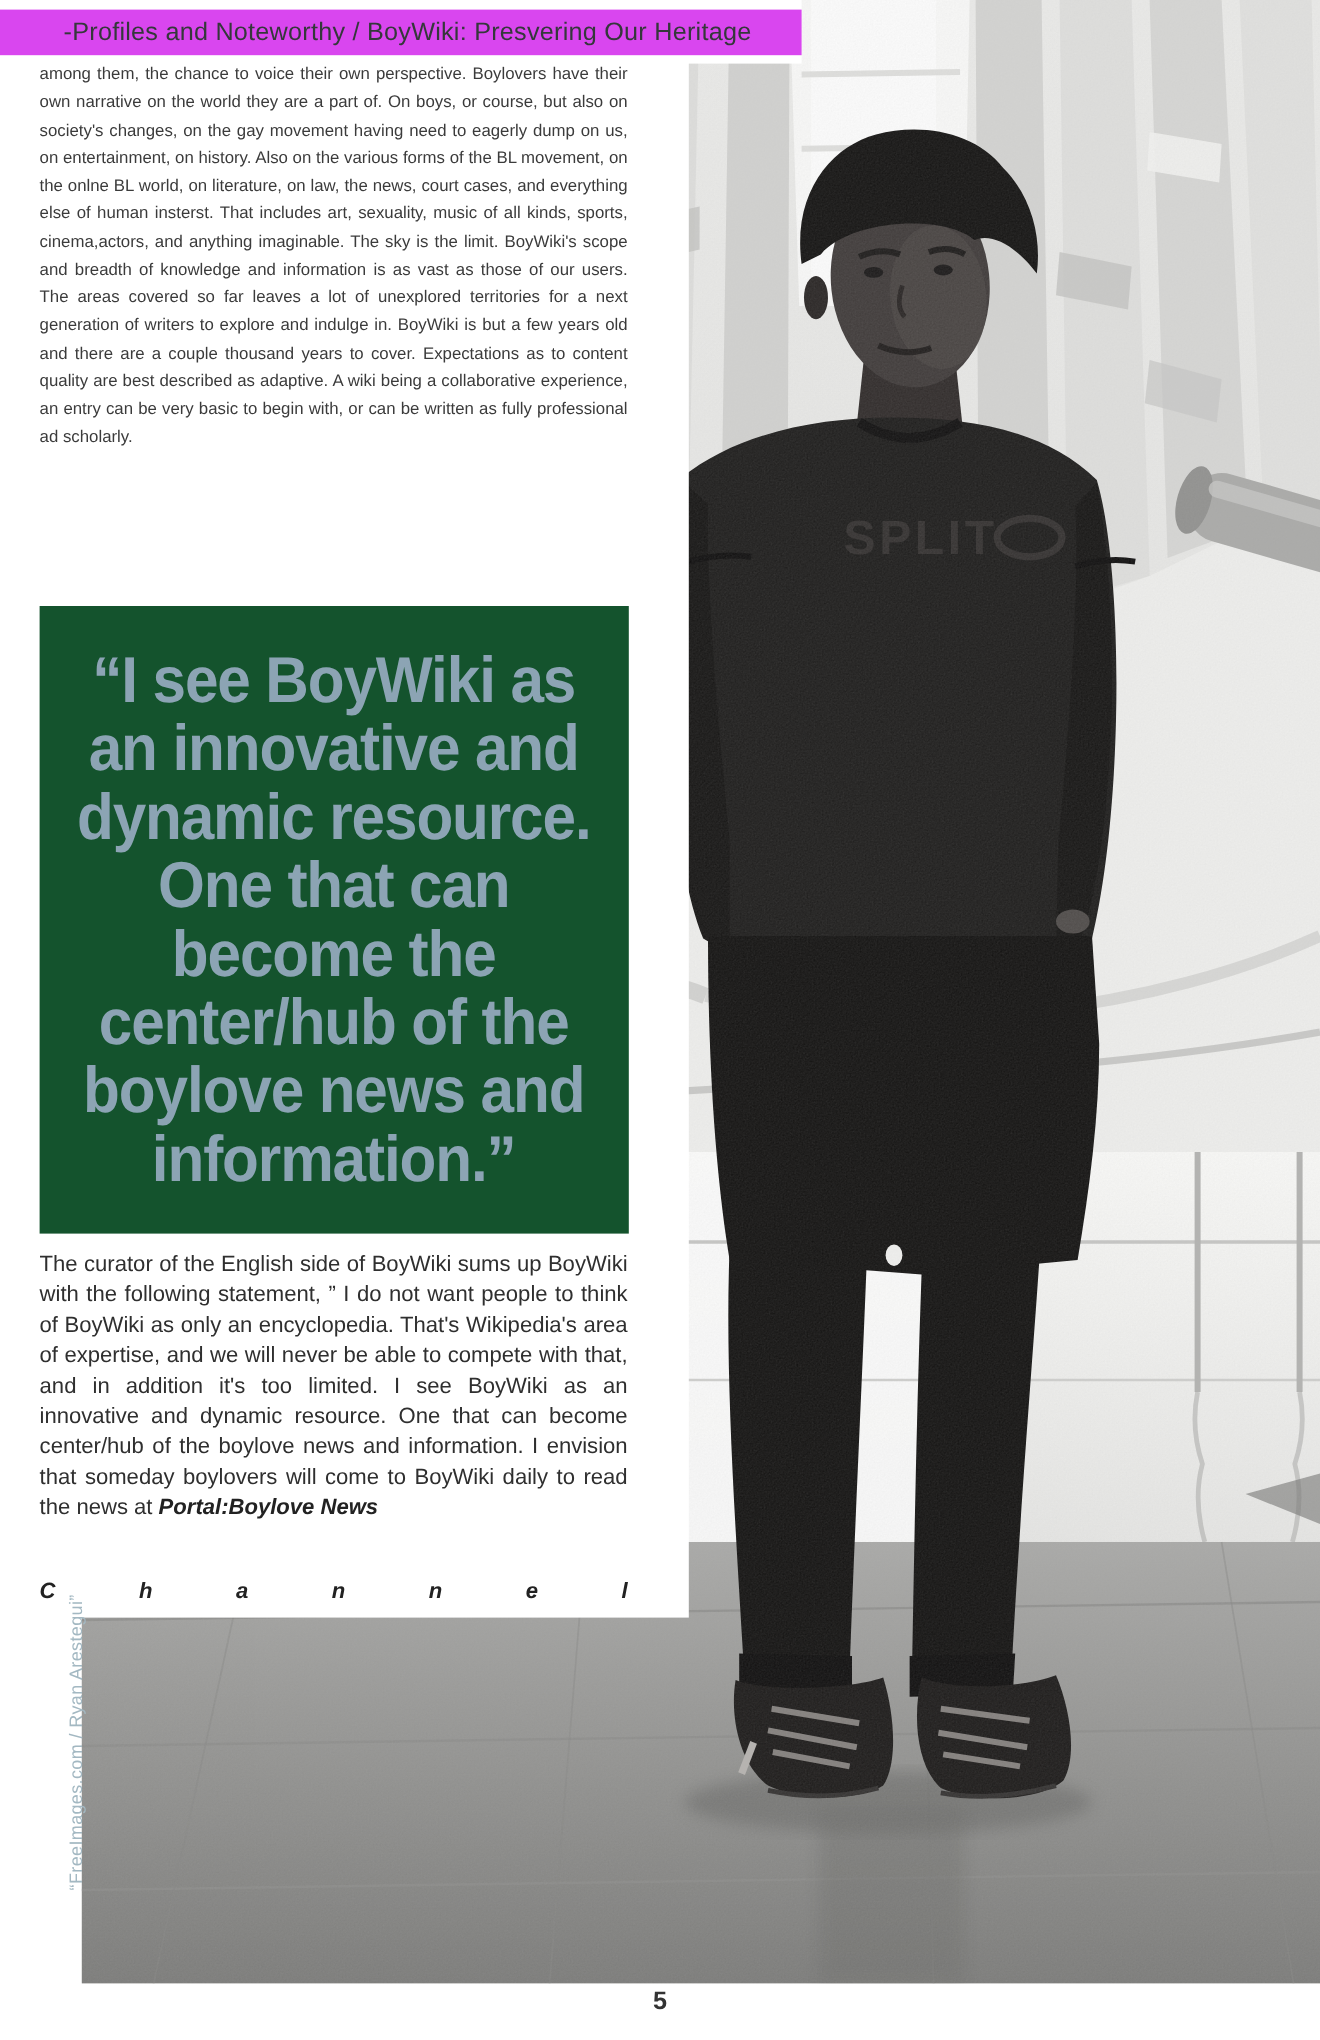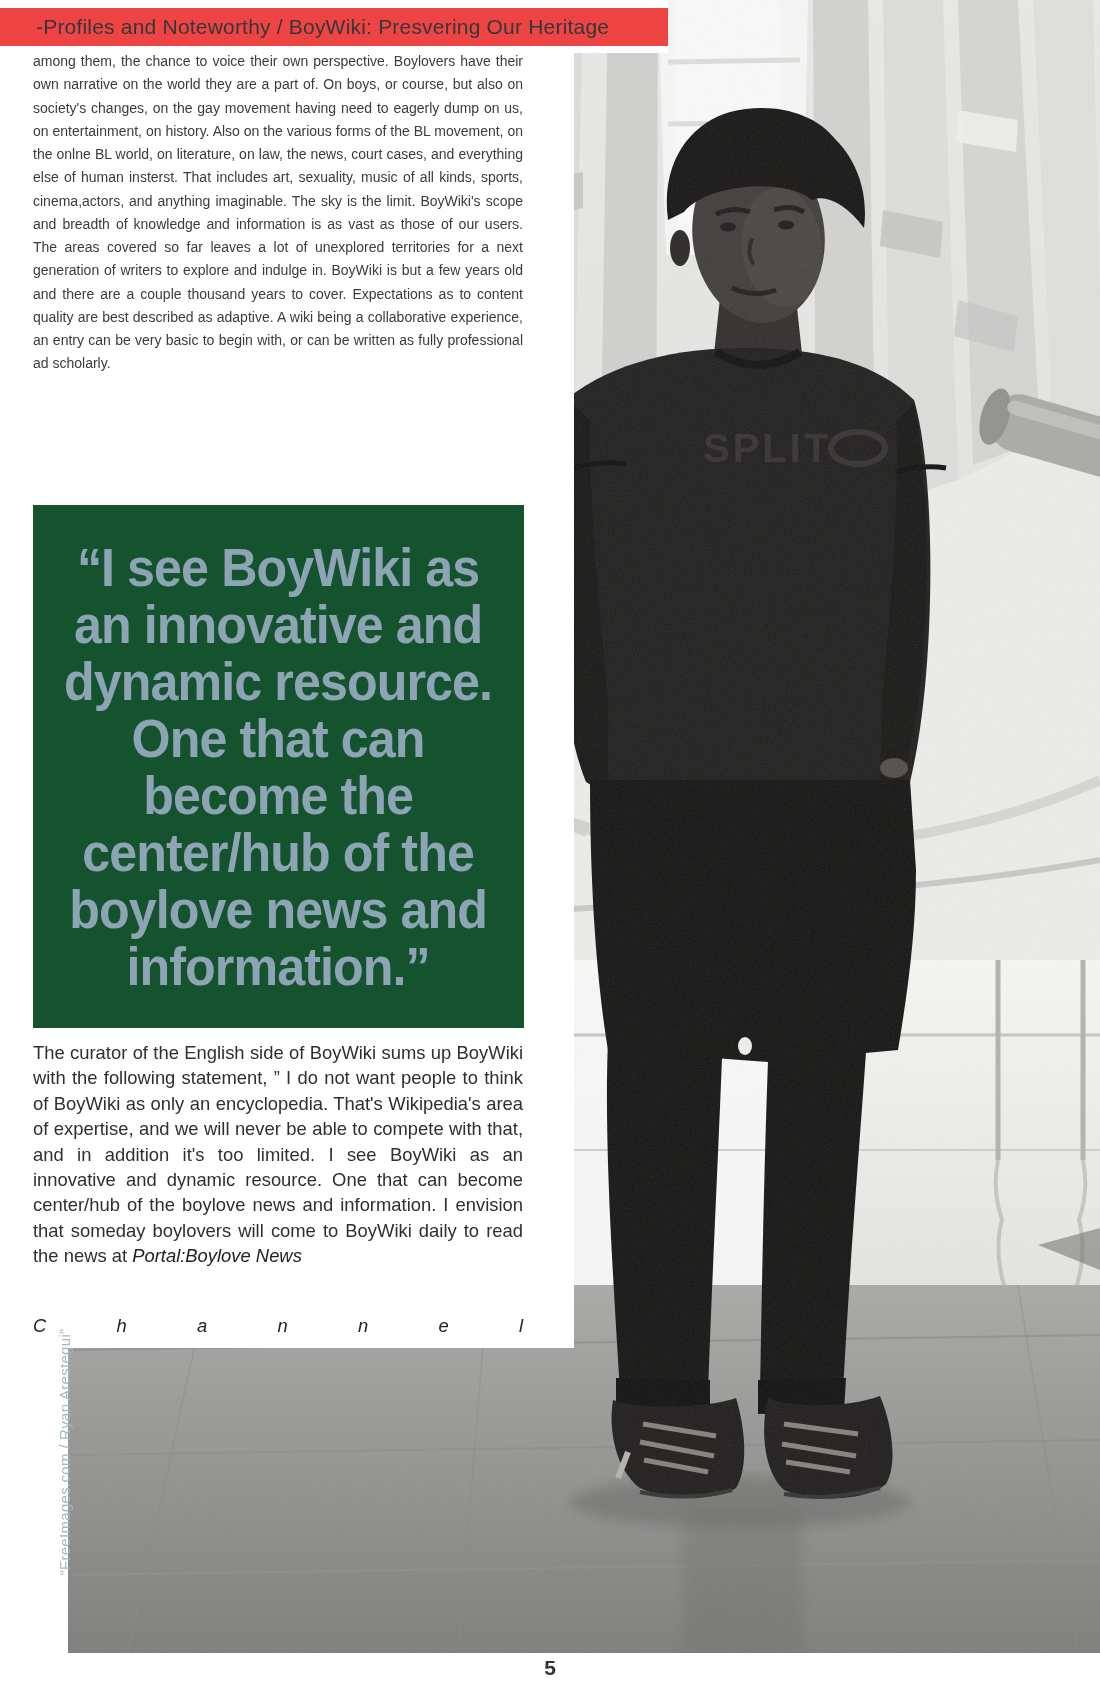--- a/index.html
+++ b/index.html
@@ -4,41 +4,41 @@
 <style>
   html,body{margin:0;padding:0;background:#ffffff;}
   .page{
     position:relative;width:1100px;height:1700px;background:#ffffff;overflow:hidden;
     font-family:"Liberation Sans",sans-serif;
   }
   .photo{position:absolute;left:68px;top:0;width:1032px;height:1653px;z-index:1;}
   .header-white{position:absolute;left:0;top:0;width:668px;height:53px;background:#ffffff;z-index:2;}
   .col-bg{position:absolute;left:0;top:0;width:574px;height:1348px;background:#ffffff;z-index:2;}
   .header-bar{
-    position:absolute;left:0;top:8px;width:668px;height:38px;background:#ef4444;z-index:3;
-    display:flex;align-items:center;padding-left:36px;box-sizing:border-box;
+    position:absolute;left:0;top:8px;width:668px;height:38px;background:#d946ef;z-index:3;
+    display:flex;align-items:center;padding-left:53px;box-sizing:border-box;
     font-size:21px;color:#34383a;letter-spacing:.2px;
   }
   .para1{
     position:absolute;left:33px;top:50px;width:490px;z-index:4;margin:0;
     font-size:14px;line-height:23.25px;text-align:justify;color:#3b3b3b;
   }
   .quote-box{
     position:absolute;left:33px;top:505px;width:491px;height:523px;background:#14532d;z-index:4;
     display:flex;align-items:center;justify-content:center;
   }
   .quote-text{
     font-weight:bold;font-size:54px;line-height:57px;color:#8ca4b4;text-align:center;
     white-space:pre-line;letter-spacing:-1px;transform:scaleX(.93);
   }
   .para2{
     position:absolute;left:33px;top:1040px;width:490px;z-index:4;margin:0;
     font-size:18.4px;line-height:25.4px;text-align:justify;color:#2f2f2f;
   }
-  .bi{font-weight:normal;font-style:italic;color:#222;}
+  .bi{font-weight:bold;font-style:italic;color:#222;}
   .channel-line{text-align:justify;text-align-last:justify;margin-top:44px;}
   .url-line{white-space:pre-line;word-break:break-all;}
   .credit{
     position:absolute;left:64px;top:1452px;width:300px;z-index:4;
     transform:translate(-50%,-50%) rotate(-90deg);
     text-align:center;color:#a3b8c2;font-size:15px;letter-spacing:.3px;
   }
   .page-num{
     position:absolute;left:0;top:1656px;width:1100px;z-index:4;text-align:center;
     font-weight:bold;font-size:21px;color:#333333;

